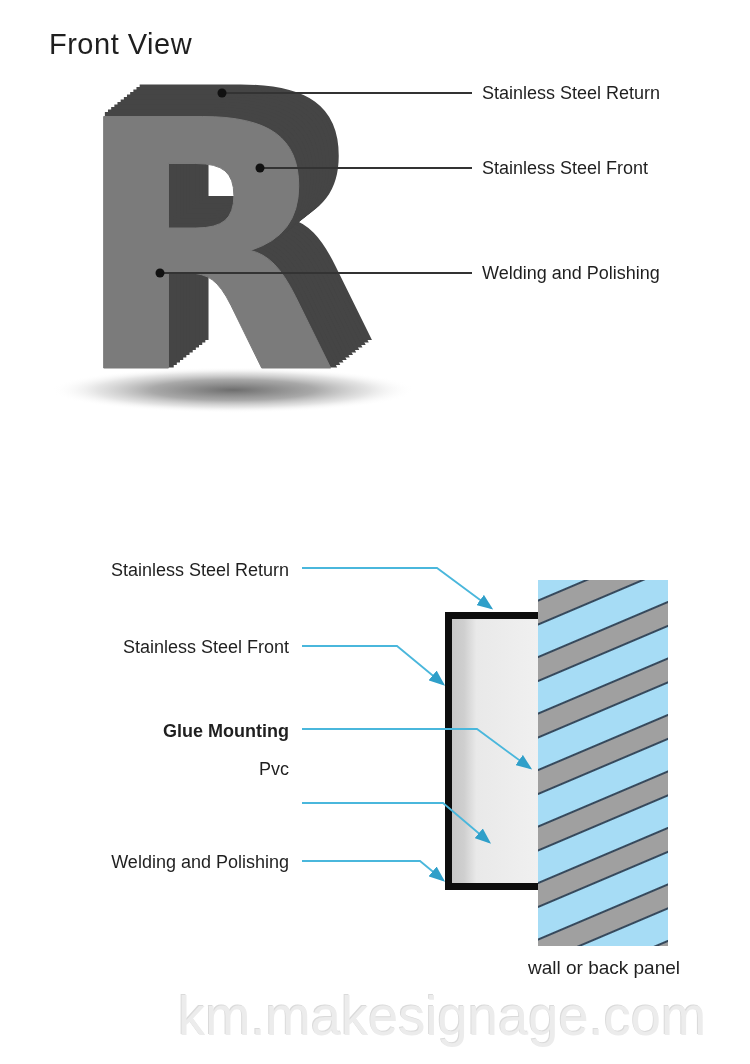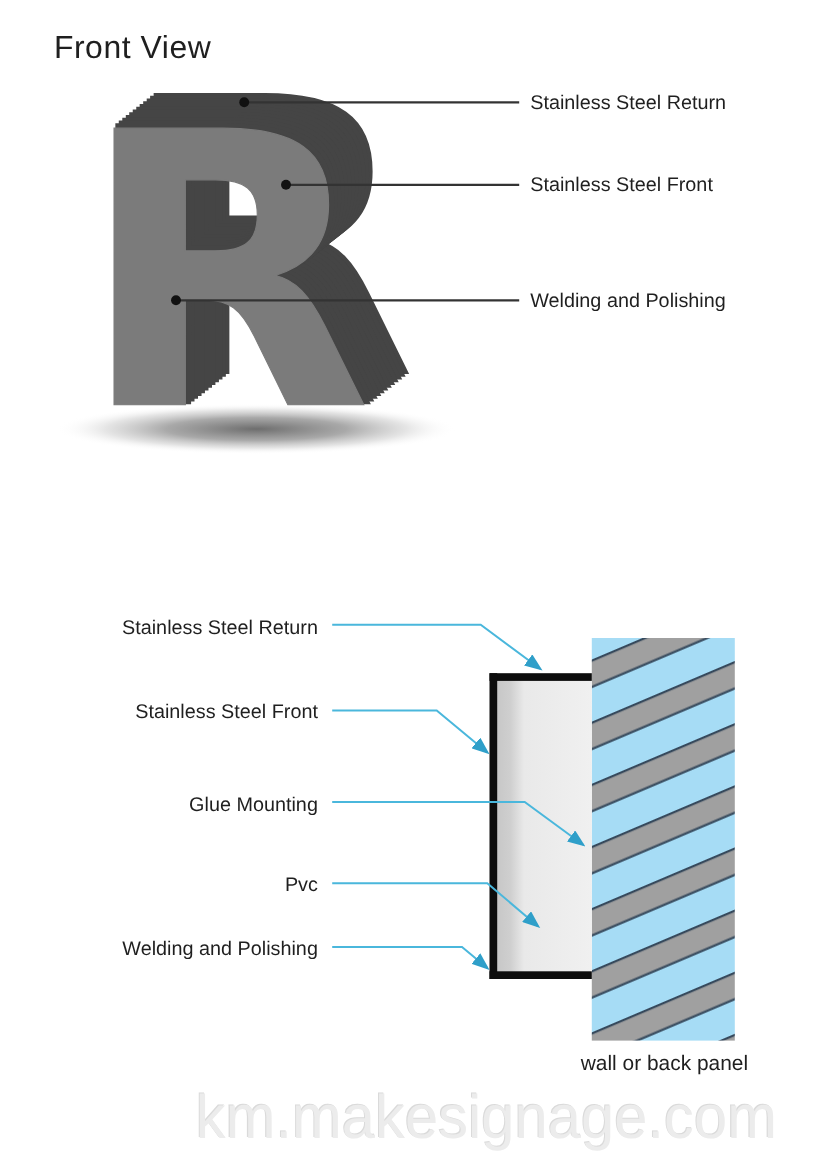--- a/index.html
+++ b/index.html
@@ -115,21 +115,21 @@
       <path d="M302,568 L437,568 L491,608" marker-end="url(#arrowBlue)"></path>
       <path d="M302,646 L397,646 L443,684" marker-end="url(#arrowBlue)"></path>
       <path d="M302,729 L477,729 L530,768" marker-end="url(#arrowBlue)"></path>
       <path d="M302,803 L443,803 L489,842" marker-end="url(#arrowBlue)"></path>
       <path d="M302,861 L420,861 L443,880" marker-end="url(#arrowBlue)"></path>
     </g>
   </svg>
 
   <div class="sv-label" style="top:559px;">Stainless Steel Return</div>
   <div class="sv-label" style="top:636px;">Stainless Steel Front</div>
-  <div class="sv-label" style="top:720px;">Glue Mounting</div>
-  <div class="sv-label" style="top:793px;">Pvc</div>
+  <div class="sv-label" style="top:720px;font-weight:bold;">Glue Mounting</div>
+  <div class="sv-label" style="top:758px;">Pvc</div>
   <div class="sv-label" style="top:851px;">Welding and Polishing</div>
 
   <div class="wall-label">wall or back panel</div>
 
   <div class="watermark">km.makesignage.com</div>
 
 </div>
 
 </body></html>

